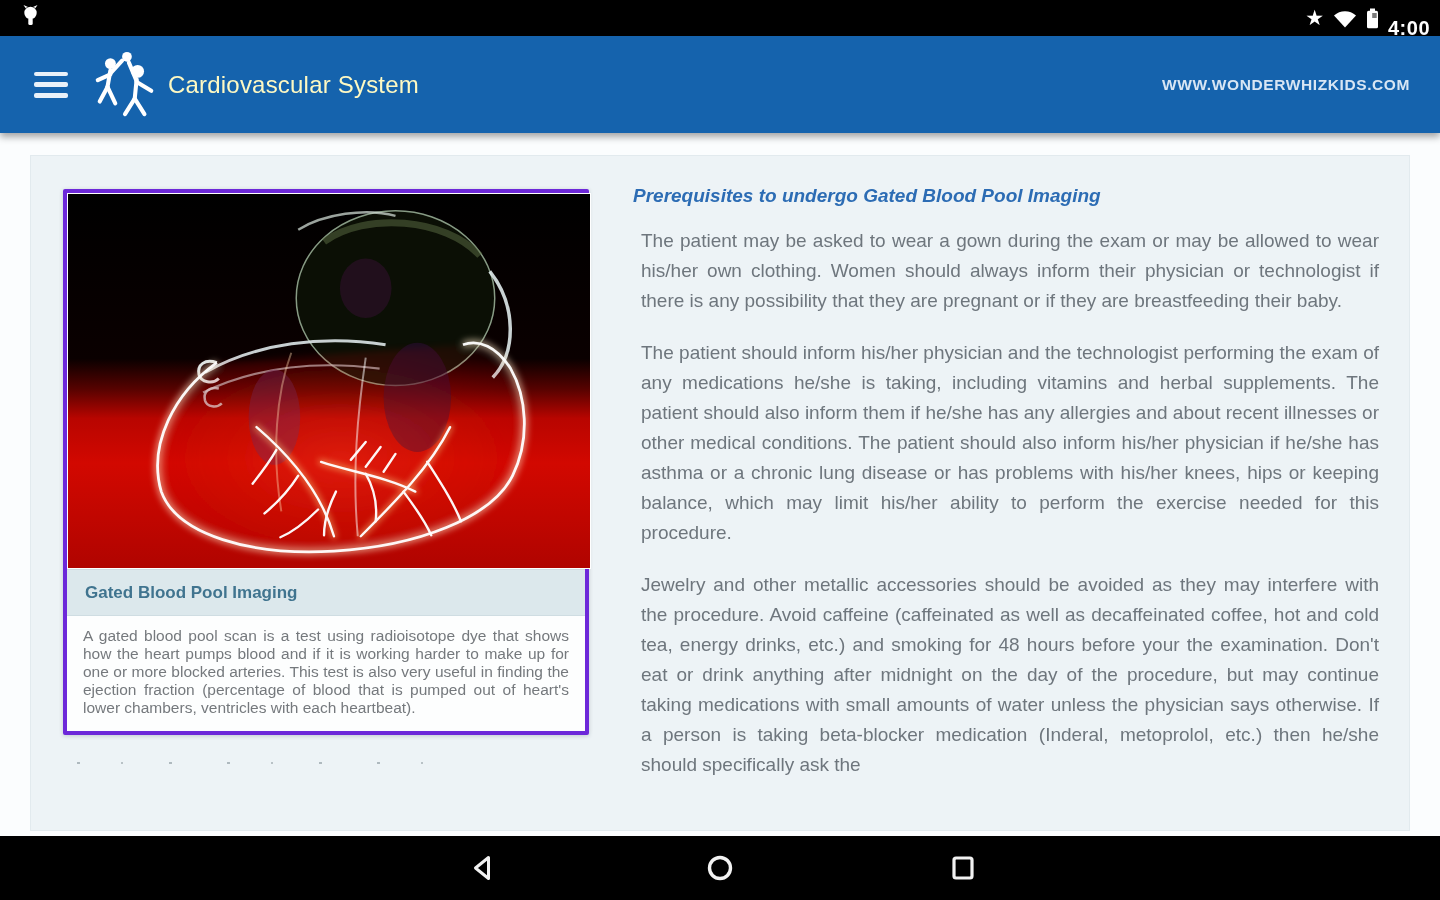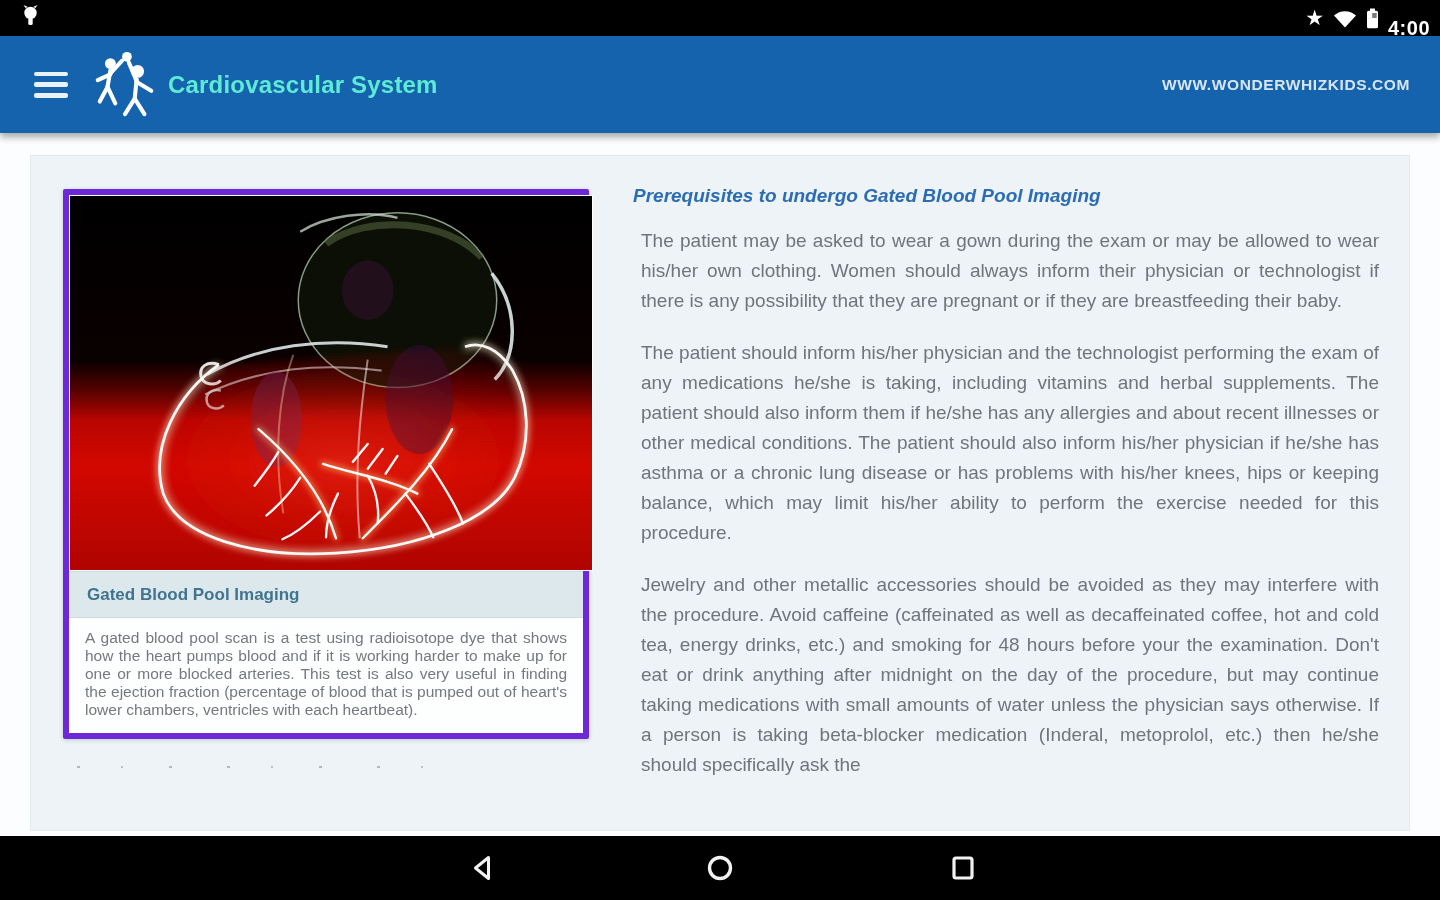--- a/index.html
+++ b/index.html
@@ -19,33 +19,33 @@
   .status-time{font-size:20px;font-weight:bold;letter-spacing:.5px;margin-top:20px;}
   
   .app-bar{
     height:97px;background:var(--appbar-blue,#1563ad);position:relative;z-index:3;
     display:flex;align-items:center;
     box-shadow:0 4px 7px rgba(0,0,0,.35);
   }
   .menu-btn{width:34px;height:26px;margin-left:34px;display:flex;flex-direction:column;justify-content:space-between;cursor:pointer;}
   .menu-btn span{display:block;height:4.5px;border-radius:2px;background:#e9f1f9;}
   .app-logo{margin-left:22px;width:70px;height:72px;}
-  .app-title{color:#5eead4;font-size:24px;font-weight:bold;margin-left:8px;letter-spacing:.2px;}
+  .app-title{color:#fef9c3;font-size:24px;font-weight:normal;margin-left:8px;letter-spacing:.2px;}
   .app-url{position:absolute;right:30px;top:50%;transform:translateY(-50%);
     color:#d8e6f4;font-size:15.5px;font-weight:bold;letter-spacing:.6px;}
   
   .content{position:relative;height:703px;background:#fbfdfe;}
   .panel{
     position:absolute;left:30px;right:30px;top:22px;bottom:5px;
     background:var(--panel-bg,#edf3f6);border:1px solid #e2eaee;
     overflow:hidden;display:flex;align-items:flex-start;
   }
   .col-left{width:526px;margin:33px 0 0 32px;flex:none;}
   .card{
-    background:#fdfefe;border:6px solid #6d28d9;border-radius:2px;
+    background:#fdfefe;border:4px solid #6d28d9;border-radius:2px;
     box-shadow:0 1px 4px rgba(40,60,70,.22);
   }
   .card-image{display:block;width:524px;height:376px;border:1px solid #fff;box-sizing:border-box;}
   .card-caption{
     background:#dce8ec;border-top:1px solid #cfdde2;border-bottom:1px solid #cfdde2;
     color:var(--caption-blue,#40748f);font-size:17px;font-weight:bold;
     padding:13px 0 12px 18px;
   }
   .card-desc{
     color:#75797d;font-size:15.5px;line-height:18px;text-align:justify;

